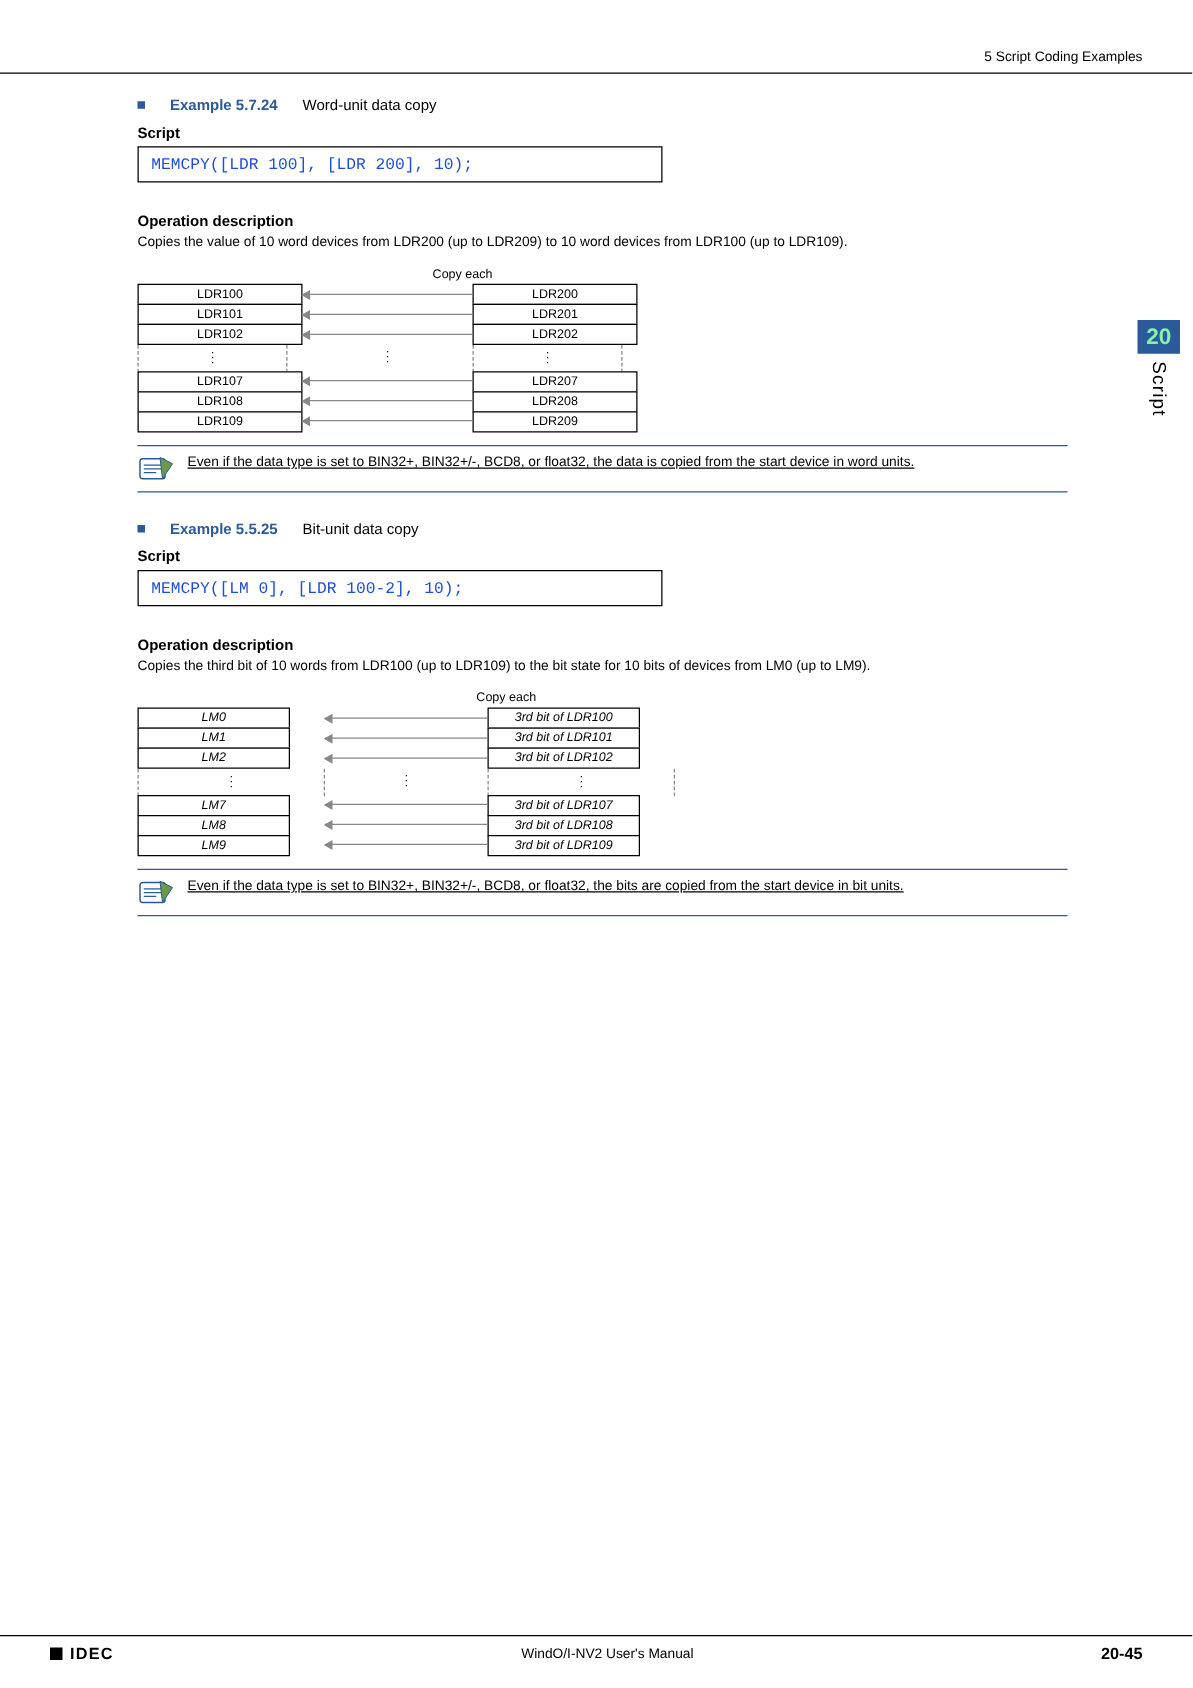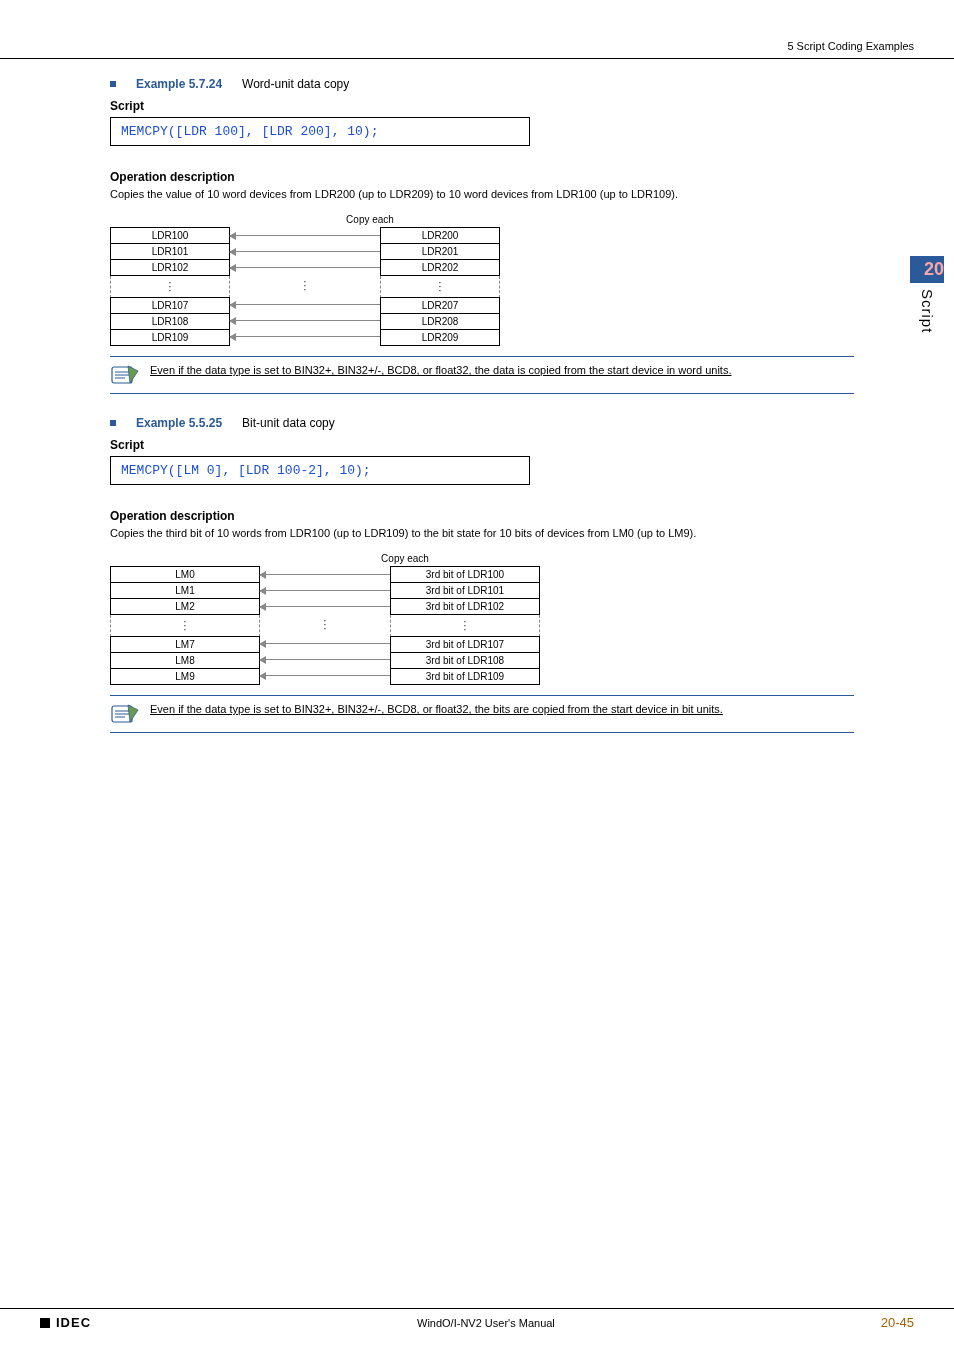--- a/index.html
+++ b/index.html
@@ -43,21 +43,21 @@
     margin-bottom:18px;
   }
   .op-desc { font-size:11px; margin-bottom:14px; }
 
   .diagram { position:relative; margin-bottom:10px; }
   .copy-each { text-align:center; font-size:10px; margin-bottom:2px; }
   .diagram-row { display:flex; align-items:stretch; }
   .col-boxes { display:flex; flex-direction:column; }
   .cell {
     border:1px solid #000;
-    width:120px;
+    width:132px;
     height:17px;
     font-size:10px;
     display:flex; align-items:center; justify-content:center;
     margin-top:-1px;
     background:#fff;
   }
   .cell.first { margin-top:0; }
   .dots-cell {
     width:120px; height:22px;
     border-left:1px dashed #888; border-right:1px dashed #888;
@@ -102,45 +102,44 @@
   .note-text { font-size:11px; line-height:1.35; }
 
   .side-tab {
     position:absolute;
     right:10px;
     top:256px;
     width:34px;
     text-align:center;
   }
   .side-tab .tab-num {
-    background:#2a5a9a; color:#fca5a5; font-weight:bold; font-size:18px;
+    background:#2a5a9a; color:#86efac; font-weight:bold; font-size:18px;
     padding:3px 0;
-    text-align:right;
   }
   .side-tab .tab-label {
     writing-mode: vertical-rl;
     font-size:15px;
     margin: 6px auto 0 auto;
     letter-spacing:1px;
   }
 
   .footer {
     position:absolute;
     bottom:20px; left:0; right:0;
     border-top:1px solid #000;
     display:flex; align-items:center; justify-content:space-between;
     padding:6px 40px 0 40px;
     font-size:11px;
     gap:20px;
   }
   .footer .idec { display:flex; align-items:center; gap:6px; font-weight:bold; font-size:13px; letter-spacing:1px;}
   .footer .idec .sq { width:10px; height:10px; background:#000; }
-  .footer .pgnum { font-weight:normal; color:#a16207; font-size:13px; }
-
-  .wider .cell { width:150px; }
+  .footer .pgnum { font-weight:bold; color:#000000; font-size:13px; }
+
+  .wider .cell { width:122px;font-style:italic; }
   .wider .dots-cell { width:150px; }
 </style>
 </head>
 <body>
 
 <div class="page-header">
   <span>5 Script Coding Examples</span>
 </div>
 
 <div class="side-tab">

